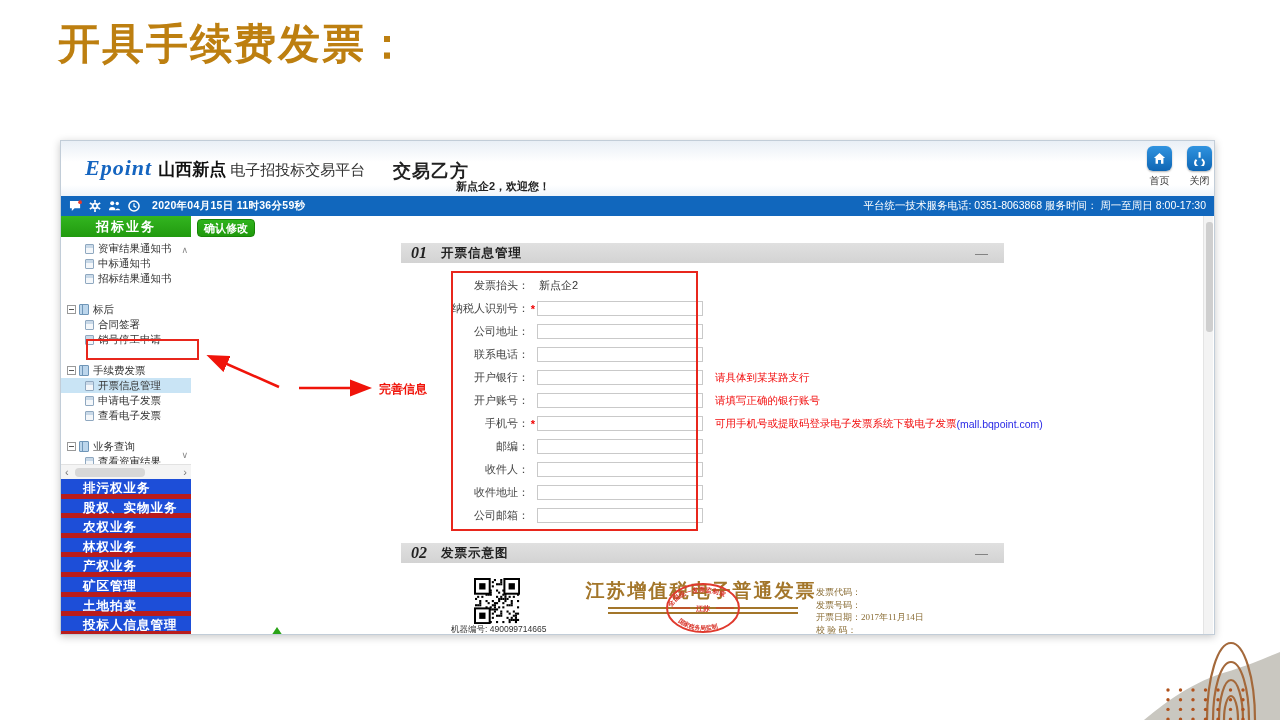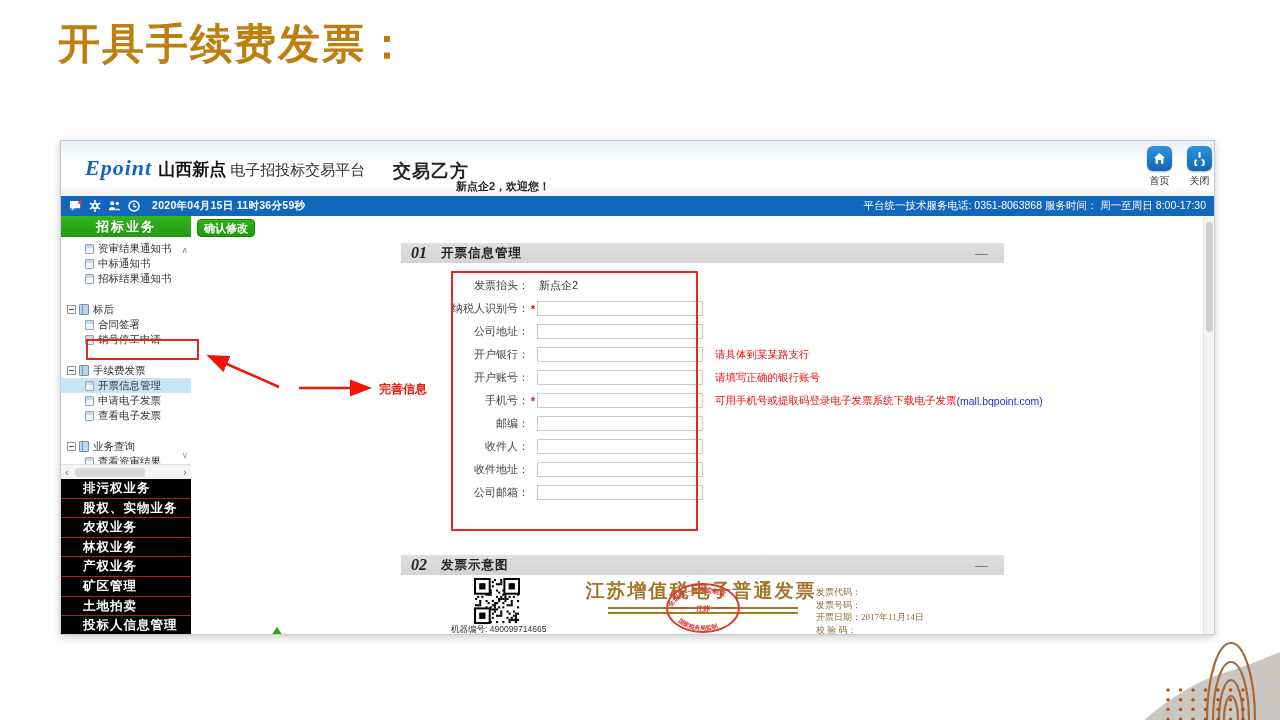--- a/index.html
+++ b/index.html
@@ -55,21 +55,21 @@
   .icon-doc { width:9px; height:10px; background:#f4f7fa; border:1px solid #8fa8c0; border-radius:1px;
               margin-right:4px; flex:0 0 9px; position:relative; }
   .icon-doc:after { content:''; position:absolute; left:0; right:0; top:0; height:3px; background:#c9d9e8; }
   .tree-scroll-up, .tree-scroll-dn { position:absolute; right:3px; font-size:9px; color:#888; cursor:pointer; }
   .tree-scroll-up { top:8px; } .tree-scroll-dn { bottom:4px; }
   .hscroll { position:relative; height:15px; background:#f4f4f4; border-top:1px solid #e2e2e2; }
   .hscroll .ar { position:absolute; top:0; font-size:11px; color:#777; line-height:14px; cursor:pointer; }
   .hscroll .ar.l { left:4px; } .hscroll .ar.r { right:4px; }
   .hscroll .thumb { position:absolute; left:14px; top:3px; width:70px; height:9px; background:#d7d7d7; border-radius:4px; cursor:pointer;}
   .gmenu { }
-  .gmenu-item { height:19.6px; background:#000000; border-bottom:1px solid #b91c1c; color:#fff; font-size:12.5px;
+  .gmenu-item { height:19.6px; background:#1d4ed8; border-bottom:5px solid #b91c1c; color:#fff; font-size:12.5px;
                 font-weight:bold; line-height:19px; padding-left:22px; letter-spacing:1px; cursor:pointer; }
 
   
   .confirm-btn { position:absolute; left:136px; top:78px; width:58px; height:18px;
                  background:linear-gradient(#2fb31c,#1f990c); border:1px solid #178406; border-radius:4px;
                  color:#fff; font-size:11px; font-weight:bold; text-align:center; line-height:17px; cursor:pointer; }
   .secbar { position:absolute; left:340px; width:603px; height:20px;
             background:linear-gradient(#e0e0e0,#d3d3d3); display:flex; align-items:center; padding:0 10px; }
   .secbar .num { font-family:"Liberation Serif","DejaVu Serif",serif; font-style:italic; font-weight:bold;
                  font-size:16px; color:#222; margin-right:14px; }
@@ -327,20 +327,25 @@
           <span class="flabel">纳税人识别号：</span>
           <span class="freq">*</span>
           <input class="finput" type="text" style="">
         </div>
         <div class="frow">
           <span class="flabel">公司地址：</span>
           <span class="freq"></span>
           <input class="finput" type="text" style="">
         </div>
         <div class="frow">
+          <span class="flabel">联系电话：</span>
+          <span class="freq"></span>
+          <input class="finput" type="text" style="">
+        </div>
+        <div class="frow">
           <span class="flabel">开户银行：</span>
           <span class="freq"></span>
           <input class="finput" type="text" style="">
           <span class="fhint">请具体到某某路支行</span>
         </div>
         <div class="frow">
           <span class="flabel">开户账号：</span>
           <span class="freq"></span>
           <input class="finput" type="text" style="">
           <span class="fhint">请填写正确的银行账号</span>
@@ -380,21 +385,21 @@
     <svg class="anno-svg">
       <defs>
         <marker id="arrowhead" markerWidth="9" markerHeight="7" refX="7" refY="3.5" orient="auto">
           <polygon points="0 0, 9 3.5, 0 7" fill="#f0140a"></polygon>
         </marker>
       </defs>
       <line x1="218" y1="246" x2="150" y2="216" stroke="#f0140a" stroke-width="2.5" marker-end="url(#arrowhead)"></line>
       <line x1="238" y1="247" x2="306" y2="247" stroke="#f0140a" stroke-width="2.5" marker-end="url(#arrowhead)"></line>
     </svg>
 
-    <div class="secbar" style="top:414px;">
+    <div class="secbar" style="top:402px;">
       <span class="num">02</span>
       <span class="ttl">发票示意图</span>
       <span class="min">—</span>
     </div>
 
     <svg class="qr" id="qr" width="46" height="46">
         <rect x="1" y="19.900000000000002" width="2.1" height="2.1" fill="#000"></rect>
         <rect x="1" y="26.200000000000003" width="2.1" height="2.1" fill="#000"></rect>
         <rect x="3.1" y="17.8" width="2.1" height="2.1" fill="#000"></rect>
         <rect x="3.1" y="26.200000000000003" width="2.1" height="2.1" fill="#000"></rect>

